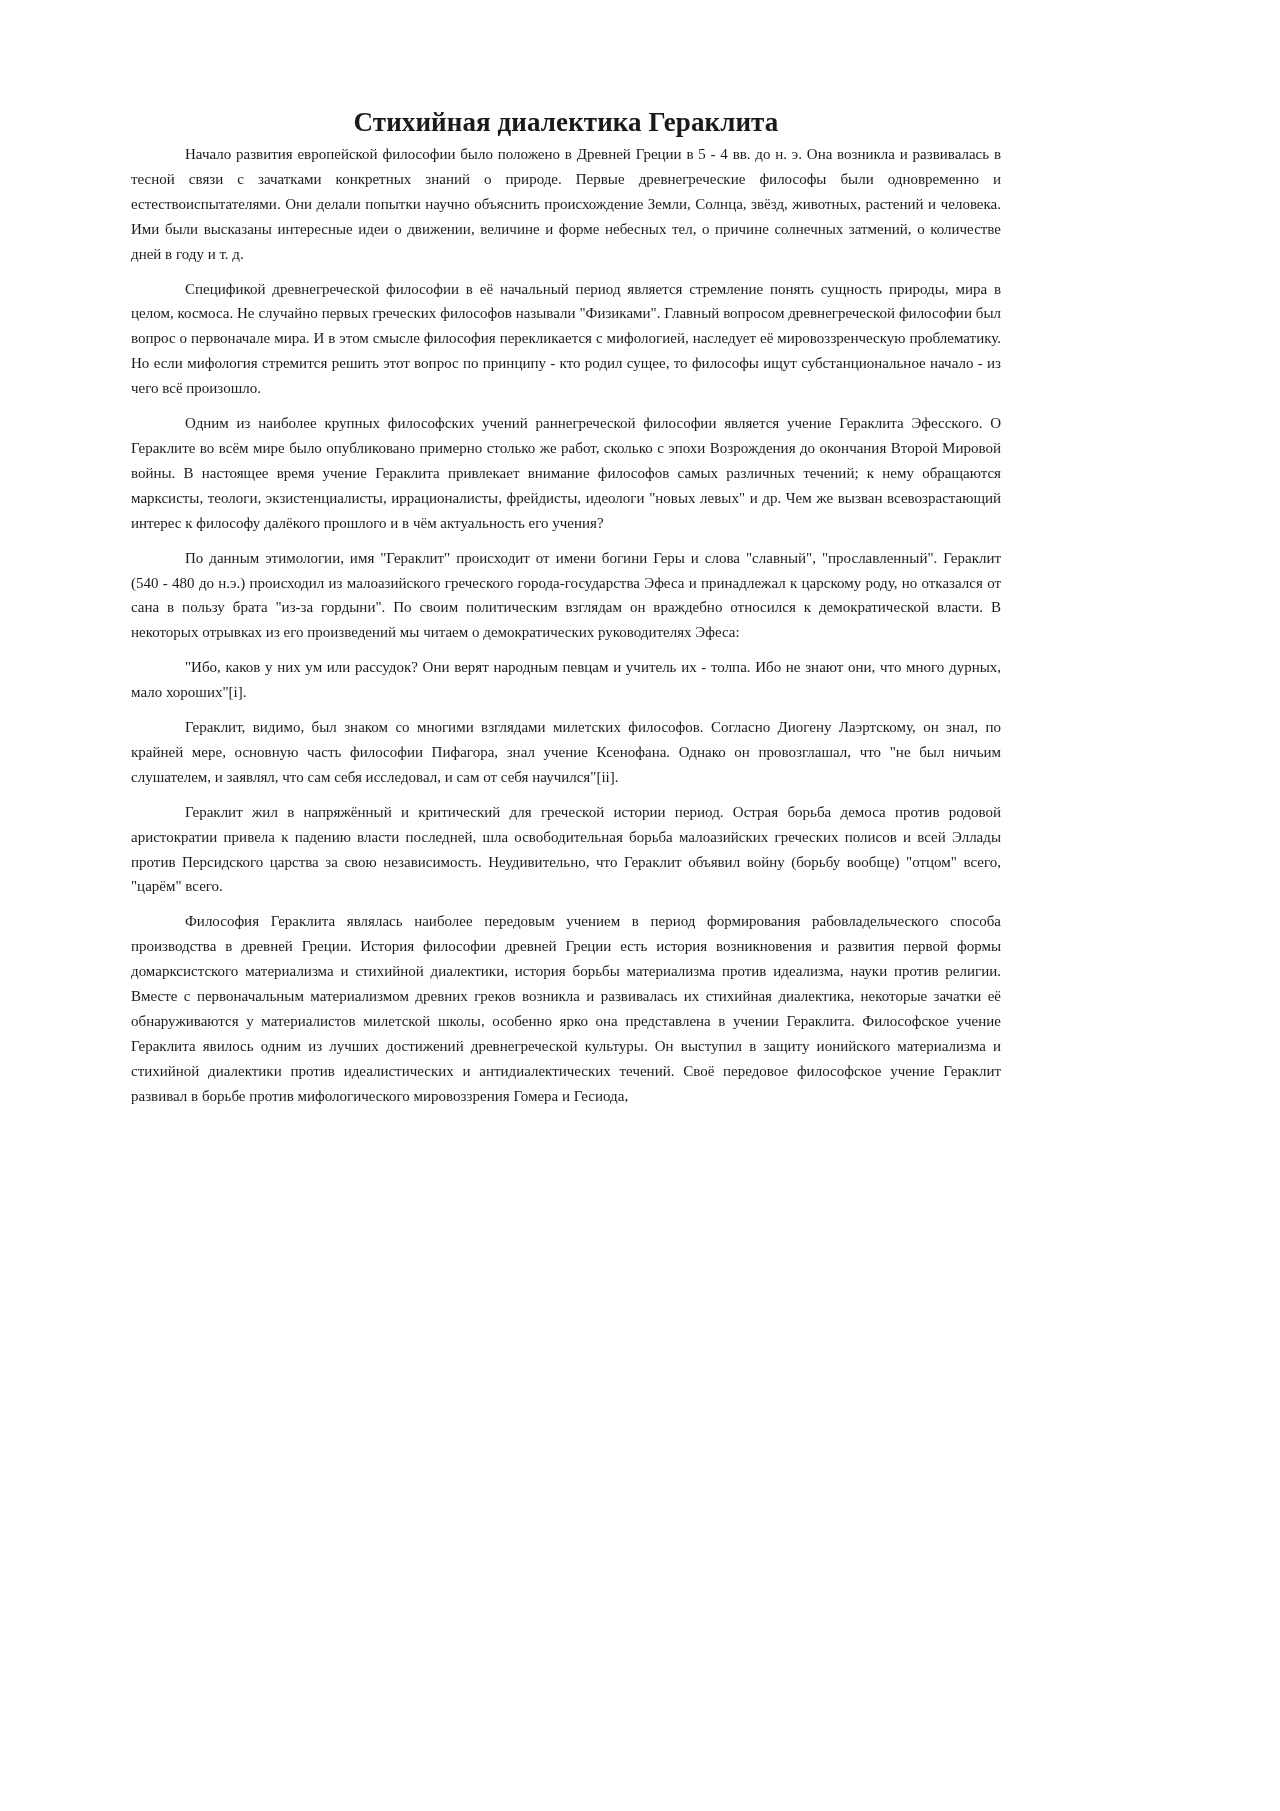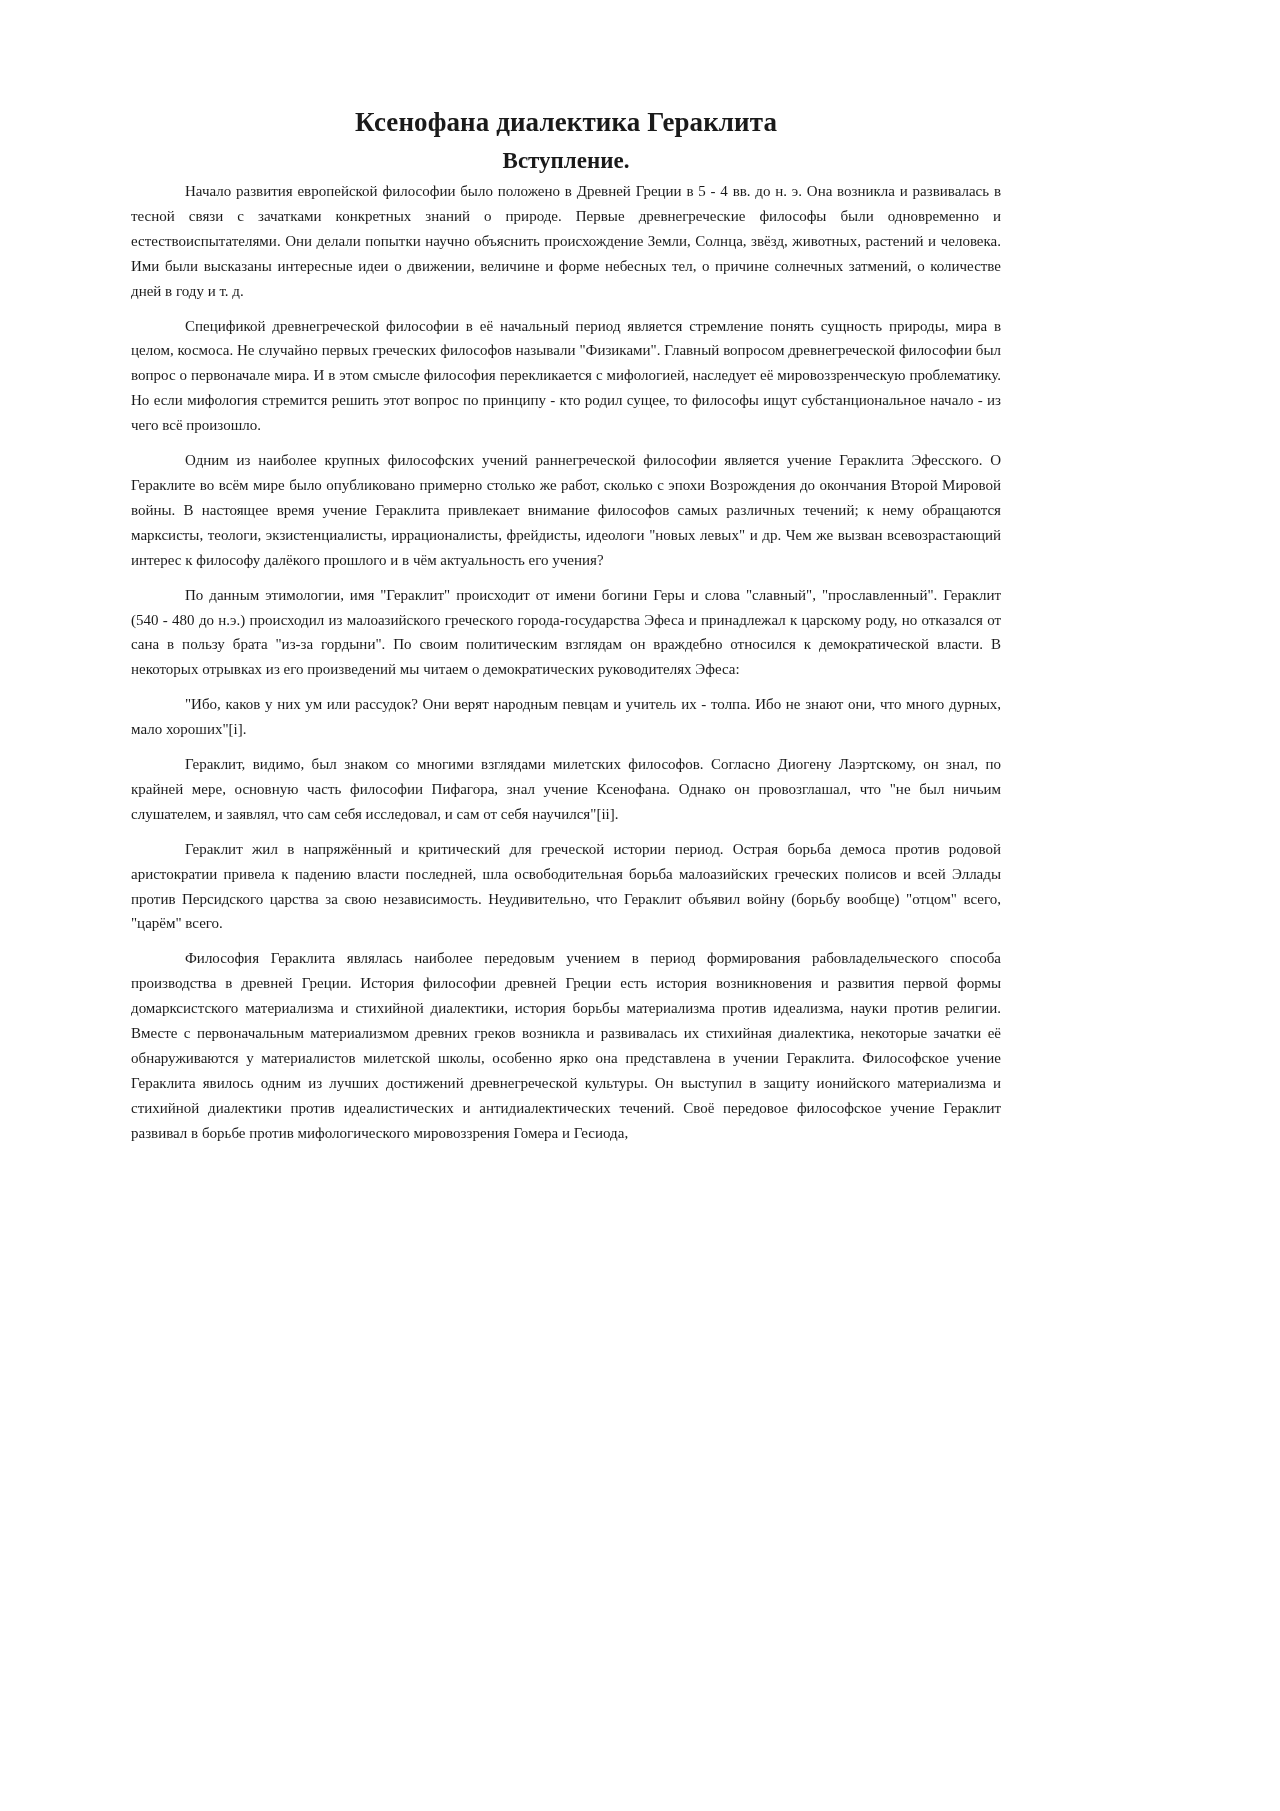--- a/index.html
+++ b/index.html
@@ -34,22 +34,21 @@
     text-indent: 54px;
     margin: 0 0 10px 0;
     hyphens: none;
   }
   .para.first { margin-top: 2px; }
 </style>
 </head>
 <body>
 
 <div class="page">
-  <h1 class="doc-title">Ксенофана диалектика Гераклита</h1>
-  <h2 class="doc-subtitle">Вступление.</h2>
+  <h1 class="doc-title">Стихийная диалектика Гераклита</h1>
   <p class="para first">Начало развития европейской философии было положено в Древней Греции в 5 - 4 вв. до н. э. Она возникла и развивалась в тесной связи с зачатками конкретных знаний о природе. Первые древнегреческие философы были одновременно и естествоиспытателями. Они делали попытки научно объяснить происхождение Земли, Солнца, звёзд, животных, растений и человека. Ими были высказаны интересные идеи о движении, величине и форме небесных тел, о причине солнечных затмений, о количестве дней в году и т. д.</p>
   <p class="para">Спецификой древнегреческой философии в её начальный период является стремление понять сущность природы, мира в целом, космоса. Не случайно первых греческих философов называли "Физиками". Главный вопросом древнегреческой философии был вопрос о первоначале мира. И в этом смысле философия перекликается с мифологией, наследует её мировоззренческую проблематику. Но если мифология стремится решить этот вопрос по принципу - кто родил сущее, то философы ищут субстанциональное начало - из чего всё произошло.</p>
   <p class="para">Одним из наиболее крупных философских учений раннегреческой философии является учение Гераклита Эфесского. О Гераклите во всём мире было опубликовано примерно столько же работ, сколько с эпохи Возрождения до окончания Второй Мировой войны. В настоящее время учение Гераклита привлекает внимание философов самых различных течений; к нему обращаются марксисты, теологи, экзистенциалисты, иррационалисты, фрейдисты, идеологи "новых левых" и др. Чем же вызван всевозрастающий интерес к философу далёкого прошлого и в чём актуальность его учения?</p>
   <p class="para">По данным этимологии, имя "Гераклит" происходит от имени богини Геры и слова "славный", "прославленный". Гераклит (540 - 480 до н.э.) происходил из малоазийского греческого города-государства Эфеса и принадлежал к царскому роду, но отказался от сана в пользу брата "из-за гордыни". По своим политическим взглядам он враждебно относился к демократической власти. В некоторых отрывках из его произведений мы читаем о демократических руководителях Эфеса:</p>
   <p class="para">"Ибо, каков у них ум или рассудок? Они верят народным певцам и учитель их - толпа. Ибо не знают они, что много дурных, мало хороших"[i].</p>
   <p class="para">Гераклит, видимо, был знаком со многими взглядами милетских философов. Согласно Диогену Лаэртскому, он знал, по крайней мере, основную часть философии Пифагора, знал учение Ксенофана. Однако он провозглашал, что "не был ничьим слушателем, и заявлял, что сам себя исследовал, и сам от себя научился"[ii].</p>
   <p class="para">Гераклит жил в напряжённый и критический для греческой истории период. Острая борьба демоса против родовой аристократии привела к падению власти последней, шла освободительная борьба малоазийских греческих полисов и всей Эллады против Персидского царства за свою независимость. Неудивительно, что Гераклит объявил войну (борьбу вообще) "отцом" всего, "царём" всего.</p>
   <p class="para">Философия Гераклита являлась наиболее передовым учением в период формирования рабовладельческого способа производства в древней Греции. История философии древней Греции есть история возникновения и развития первой формы домарксистского материализма и стихийной диалектики, история борьбы материализма против идеализма, науки против религии. Вместе с первоначальным материализмом древних греков возникла и развивалась их стихийная диалектика, некоторые зачатки её обнаруживаются у материалистов милетской школы, особенно ярко она представлена в учении Гераклита. Философское учение Гераклита явилось одним из лучших достижений древнегреческой культуры. Он выступил в защиту ионийского материализма и стихийной диалектики против идеалистических и антидиалектических течений. Своё передовое философское учение Гераклит развивал в борьбе против мифологического мировоззрения Гомера и Гесиода,</p>
 </div>
 

